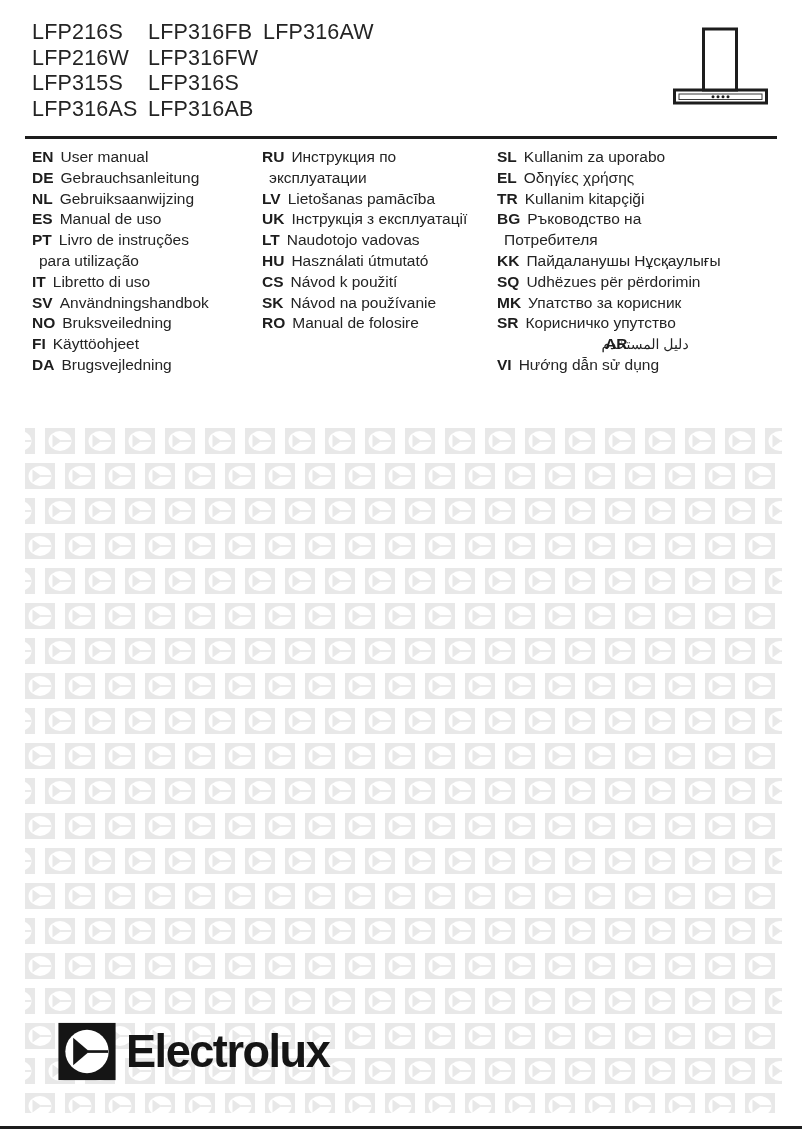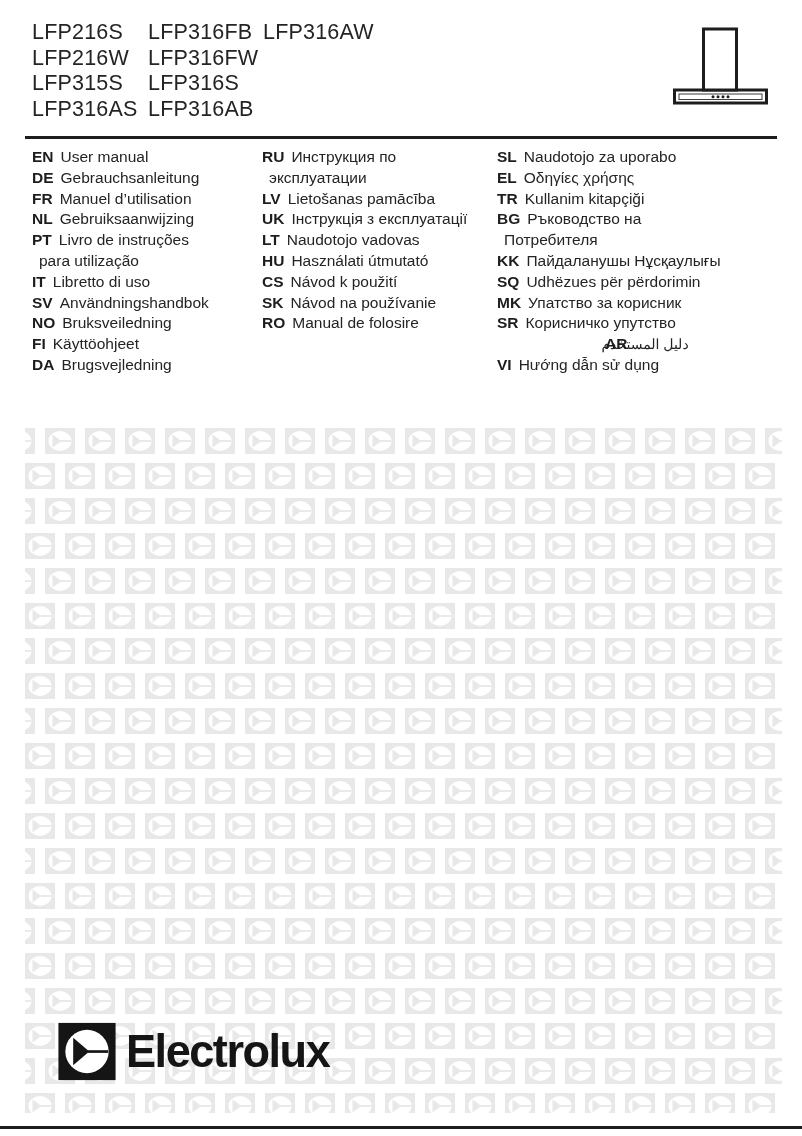--- a/index.html
+++ b/index.html
@@ -2421,22 +2421,22 @@
   <circle cx="50" cy="72.8" r="1.5" fill="#1d1d1d"></circle>
   <circle cx="55" cy="72.8" r="1.5" fill="#1d1d1d"></circle>
   <circle cx="60" cy="72.8" r="1.5" fill="#1d1d1d"></circle>
 </svg>
 
 <div class="rule-top"></div>
 
 <div class="lang-col lang-col-1">
   <div class="lang-row"><span class="lang-code">EN</span><span class="lang-label">User manual</span></div>
   <div class="lang-row"><span class="lang-code">DE</span><span class="lang-label">Gebrauchsanleitung</span></div>
-  <div class="lang-row"><span class="lang-code">FR</span><span class="lang-label">Manuel d’utilisation</span></div>
   <div class="lang-row"><span class="lang-code">NL</span><span class="lang-label">Gebruiksaanwijzing</span></div>
+  <div class="lang-row"><span class="lang-code">ES</span><span class="lang-label">Manual de uso</span></div>
   <div class="lang-row"><span class="lang-code">PT</span><span class="lang-label">Livro de instruções</span></div>
   <div class="lang-cont">para utilização</div>
   <div class="lang-row"><span class="lang-code">IT</span><span class="lang-label">Libretto di uso</span></div>
   <div class="lang-row"><span class="lang-code">SV</span><span class="lang-label">Användningshandbok</span></div>
   <div class="lang-row"><span class="lang-code">NO</span><span class="lang-label">Bruksveiledning</span></div>
   <div class="lang-row"><span class="lang-code">FI</span><span class="lang-label">Käyttöohjeet</span></div>
   <div class="lang-row"><span class="lang-code">DA</span><span class="lang-label">Brugsvejledning</span></div>
 </div>
 
 <div class="lang-col lang-col-2">
@@ -2445,21 +2445,21 @@
   <div class="lang-row"><span class="lang-code">LV</span><span class="lang-label">Lietošanas pamācība</span></div>
   <div class="lang-row"><span class="lang-code">UK</span><span class="lang-label">Інструкція з експлуатації</span></div>
   <div class="lang-row"><span class="lang-code">LT</span><span class="lang-label">Naudotojo vadovas</span></div>
   <div class="lang-row"><span class="lang-code">HU</span><span class="lang-label">Használati útmutató</span></div>
   <div class="lang-row"><span class="lang-code">CS</span><span class="lang-label">Návod k použití</span></div>
   <div class="lang-row"><span class="lang-code">SK</span><span class="lang-label">Návod na používanie</span></div>
   <div class="lang-row"><span class="lang-code">RO</span><span class="lang-label">Manual de folosire</span></div>
 </div>
 
 <div class="lang-col lang-col-3">
-  <div class="lang-row"><span class="lang-code">SL</span><span class="lang-label">Naudotojo za uporabo</span></div>
+  <div class="lang-row"><span class="lang-code">SL</span><span class="lang-label">Kullanim za uporabo</span></div>
   <div class="lang-row"><span class="lang-code">EL</span><span class="lang-label">Οδηγίες χρήσης</span></div>
   <div class="lang-row"><span class="lang-code">TR</span><span class="lang-label">Kullanim kitapçiği</span></div>
   <div class="lang-row"><span class="lang-code">BG</span><span class="lang-label">Ръководство на</span></div>
   <div class="lang-cont">Потребителя</div>
   <div class="lang-row"><span class="lang-code">KK</span><span class="lang-label">Пайдаланушы Нұсқаулығы</span></div>
   <div class="lang-row"><span class="lang-code">SQ</span><span class="lang-label">Udhëzues për përdorimin</span></div>
   <div class="lang-row"><span class="lang-code">MK</span><span class="lang-label">Упатство за корисник</span></div>
   <div class="lang-row"><span class="lang-code">SR</span><span class="lang-label">Корисничко упутство</span></div>
   <div class="lang-row ar-row"><span class="lang-code">AR</span><span class="lang-label">دليل المستخدم</span></div>
   <div class="lang-row"><span class="lang-code">VI</span><span class="lang-label">Hướng dẫn sử dụng</span></div>

